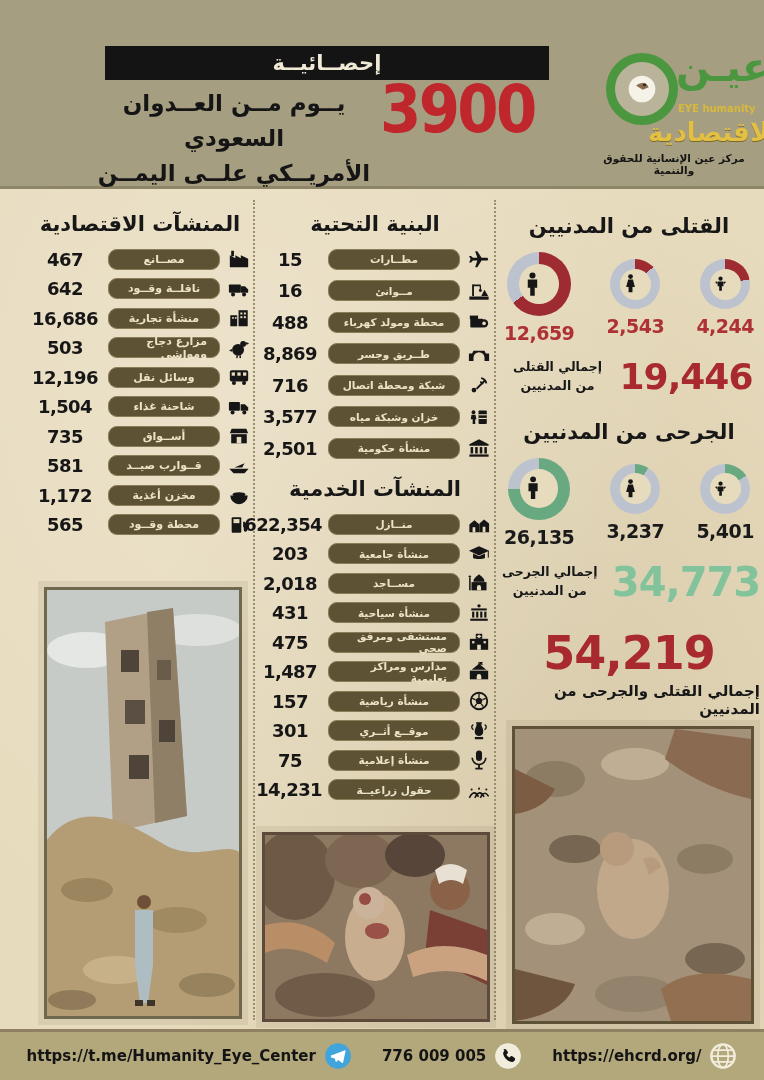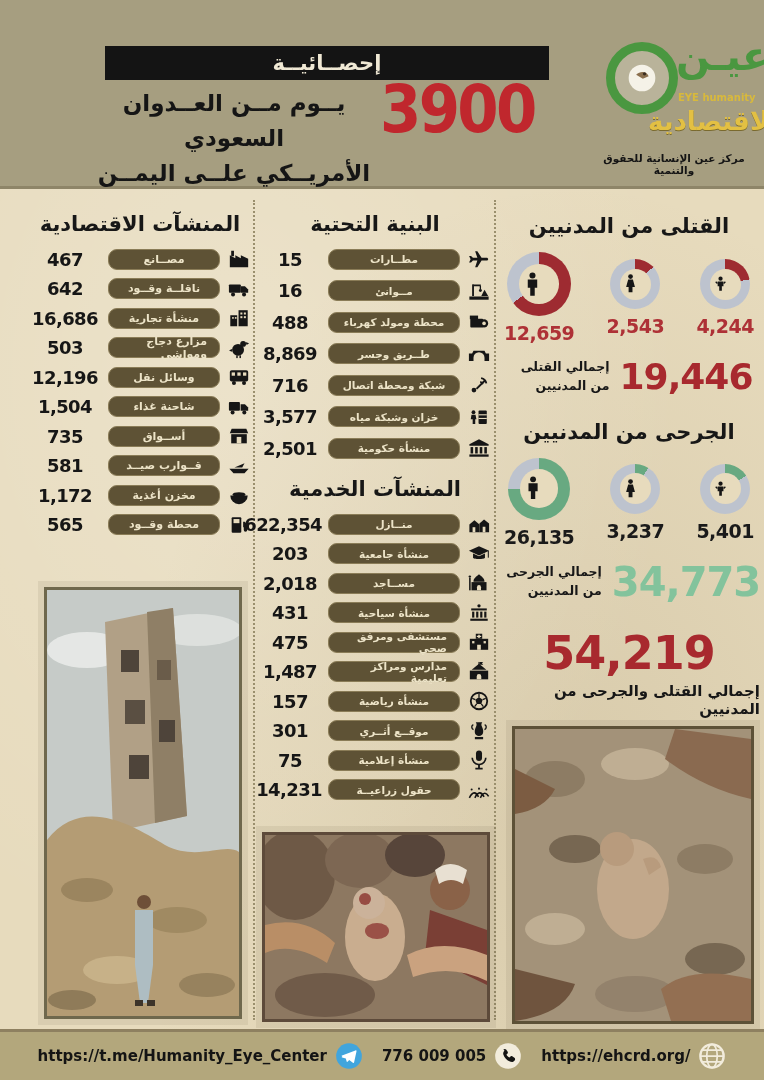--- a/index.html
+++ b/index.html
@@ -11,21 +11,21 @@
       #e7dbbd;}
   svg{fill:#161616;display:block}
   
   .top-band{position:absolute;left:0;top:0;width:764px;height:186px;background:#a69e80;border-bottom:3px solid #8e8568;}
   .black-bar{position:absolute;left:105px;top:46px;width:444px;height:34px;background:#141414;color:#f0e9d5;
     display:flex;align-items:center;justify-content:center;font-size:21px;font-weight:800;letter-spacing:1px;}
   .big-num{position:absolute;left:380px;top:74px;font-size:66px;font-weight:800;color:#c0272d;line-height:1.1;
     transform:scaleX(.9);transform-origin:left;letter-spacing:-3px;}
   .head-lines{position:absolute;left:88px;top:86px;width:292px;direction:rtl;text-align:center;
     font-size:23px;font-weight:800;line-height:35px;color:#151515;}
-  .logo{position:absolute;left:598px;top:34px;width:164px;height:118px;}
+  .logo{position:absolute;left:598px;top:45px;width:164px;height:118px;}
   .logo-ring{position:absolute;left:8px;top:8px;width:54px;height:54px;border:9px solid #4a9740;border-radius:50%;
     display:flex;align-items:center;justify-content:center;background:rgba(245,242,232,.25);}
   .logo-ring svg{width:40px;height:40px}
   .logo-ar1{position:absolute;left:78px;top:2px;font-size:40px;font-weight:800;color:#4a9740;line-height:1;}
   .logo-en{position:absolute;left:80px;top:58px;font-size:10px;font-weight:700;color:#d8b93c;}
   .logo-ar2{position:absolute;left:50px;top:72px;font-size:26px;font-weight:800;color:#e3c043;text-shadow:0 1px 0 #7a6a2e;}
   .org-line{position:absolute;left:588px;top:152px;width:172px;text-align:center;font-size:10.5px;font-weight:700;color:#141414;}
   
   .vdots{position:absolute;top:200px;height:820px;width:0;border-left:2px dotted #9a8f6d;}
   
@@ -53,34 +53,34 @@
     display:flex;align-items:center;justify-content:center;}
   .hole{width:62%;height:62%;border-radius:50%;background:#e7dbbd;display:flex;align-items:center;justify-content:center;}
   .hole svg{width:68%;height:68%;}
   .dval{font-weight:800;font-size:19px;letter-spacing:-.5px;}
   .deaths .dval{color:#ae3136;}
   .injured .dval{color:#1a1a1a;}
   .total-row{display:flex;direction:rtl;align-items:center;justify-content:center;gap:10px;margin-top:14px;}
   .total-num{font-size:36px;font-weight:800;letter-spacing:-1px;line-height:1;}
   .deaths-total .total-num{color:#a8292e;}
   .injured-total .total-num{color:#83c39c;font-size:40px;}
-  .total-label{width:104px;font-size:12.5px;font-weight:800;line-height:1.5;direction:rtl;}
+  .total-label{width:104px;text-align:center;font-size:12.5px;font-weight:800;line-height:1.5;direction:rtl;}
   .mt26{margin-top:24px;}
   .grand{margin-top:26px;display:flex;flex-direction:column;align-items:center;}
   .grand-num{font-size:46px;font-weight:800;color:#a8292e;letter-spacing:-1px;line-height:1.1;}
   .grand-label{font-size:15px;font-weight:800;direction:rtl;margin-top:4px;}
   
   .photo{position:absolute;border:3px solid #6f684d;box-shadow:0 0 0 6px rgba(60,50,20,.08);background:#cbbf9e;}
   .photo svg{width:100%;height:100%;}
   .ph-left{left:44px;top:587px;width:192px;height:426px;}
   .ph-mid{left:262px;top:832px;width:222px;height:184px;border-color:#5d4a3a;}
   .ph-right{left:512px;top:726px;width:236px;height:292px;border-color:#5d5137;}
   
   .footer{position:absolute;left:0;bottom:0;width:764px;height:48px;background:#b3a77c;border-top:3px solid #8e8060;
-    display:flex;align-items:center;justify-content:center;gap:19px;}
+    display:flex;align-items:center;justify-content:center;gap:30px;}
   .flink{display:flex;align-items:center;gap:8px;font-size:15px;font-weight:800;color:#141414;cursor:pointer;}
   .fic{width:28px;height:28px;}
   .fic svg{width:28px;height:28px;}
 </style>
 </head>
 <body>
 
 <div class="poster">
 
   <div class="top-band">

